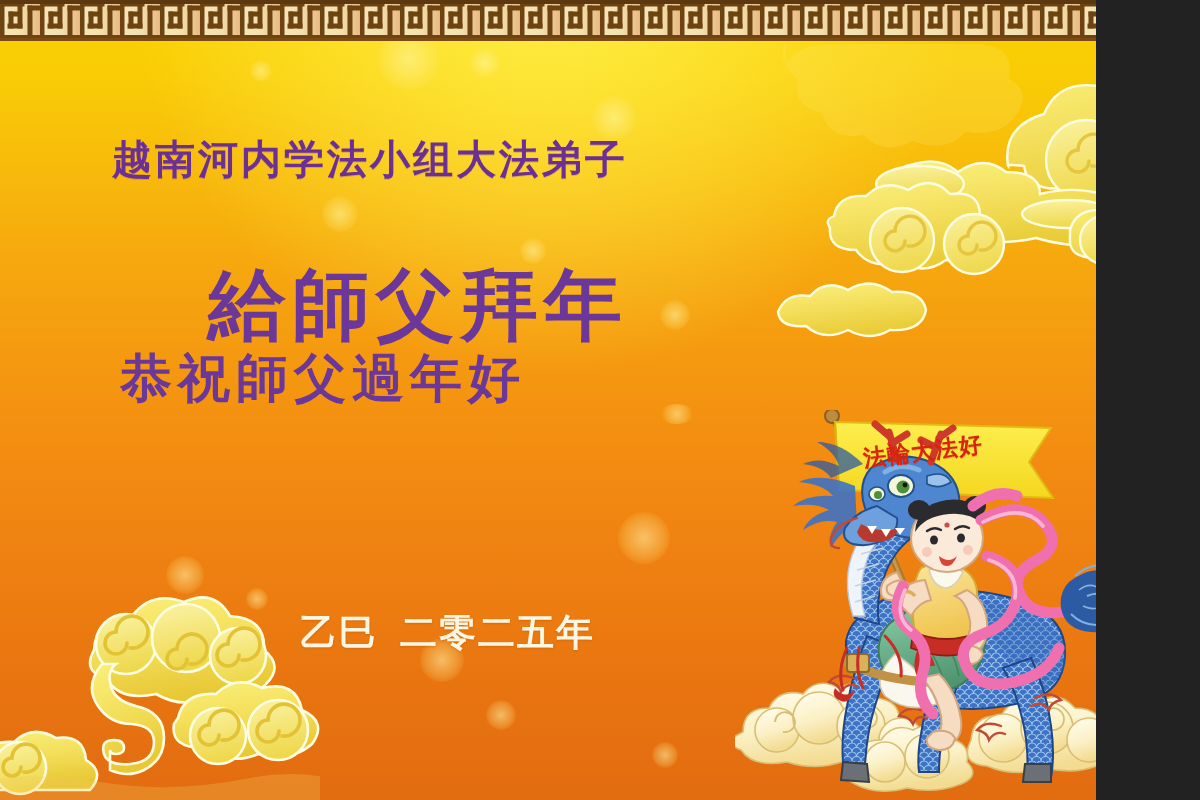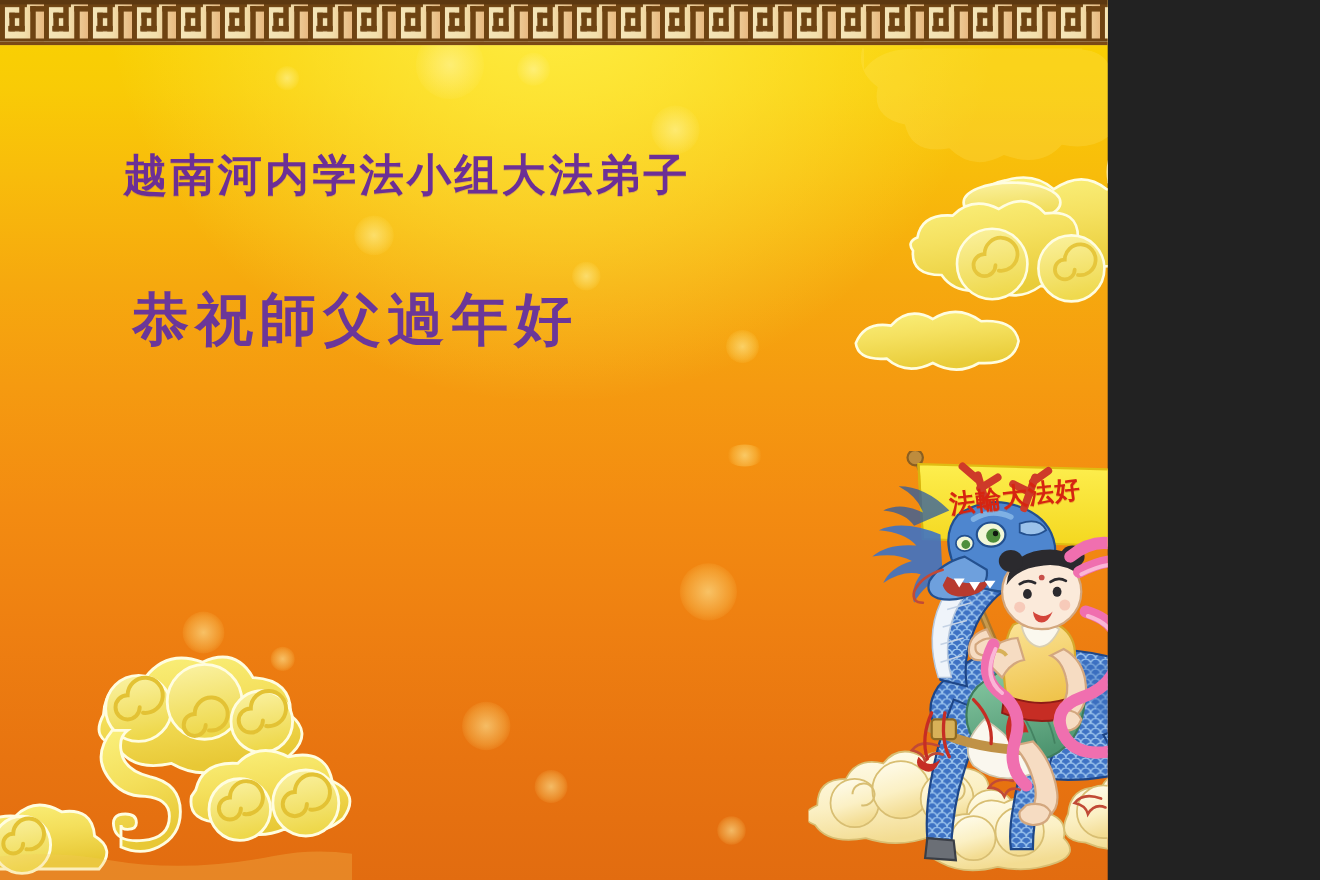--- a/index.html
+++ b/index.html
@@ -1,21 +1,21 @@
 <!DOCTYPE html>
 <html><head>
 <meta charset="utf-8">
 <style>
   html, body {
     margin: 0; padding: 0;
     background: #222;
   }
   #card {
     position: relative;
-    width: 1007px; height: 800px;
+    width: 1096px; height: 800px;
     overflow: hidden;
     font-family: "Liberation Sans", "DejaVu Sans", sans-serif;
     background:
       radial-gradient(circle at 50% -6%, #FFF04A 0%, rgba(255,240,74,0) 42%),
       linear-gradient(180deg,
         #F9D400 0%,
         #F9CB06 10%,
         #F8BC0B 20%,
         #F6A90E 32%,
         #F59A10 44%,
@@ -255,23 +255,27 @@
         </pattern>
       </defs>
       <rect width="1200" height="38" fill="url(#meander)"></rect>
       <rect y="35" width="1200" height="3" fill="#6E4312"></rect>
     </svg>
   </div>
 
   <div id="sender">越南河内学法小组大法弟子</div>
 
   <div id="greeting">
+    <span class="gl gl1">給師父拜年</span>
     <span class="gl gl2">恭祝師父過年好</span>
   </div>
 
+  <div id="datestamp">
+    <span>乙巳</span><span class="gap"></span><span>二零二五年</span>
+  </div>
 
   <div id="illustration">
     <svg width="465" height="390" viewBox="0 0 465 390">
       <defs>
         <linearGradient id="bannerg" x1="0" y1="0" x2="0" y2="1">
           <stop offset="0%" stop-color="#FDEE4E"></stop>
           <stop offset="100%" stop-color="#F4D71E"></stop>
         </linearGradient>
         <linearGradient id="dragg" x1="0" y1="0" x2="0.4" y2="1">
           <stop offset="0%" stop-color="#6FA3DE"></stop>

